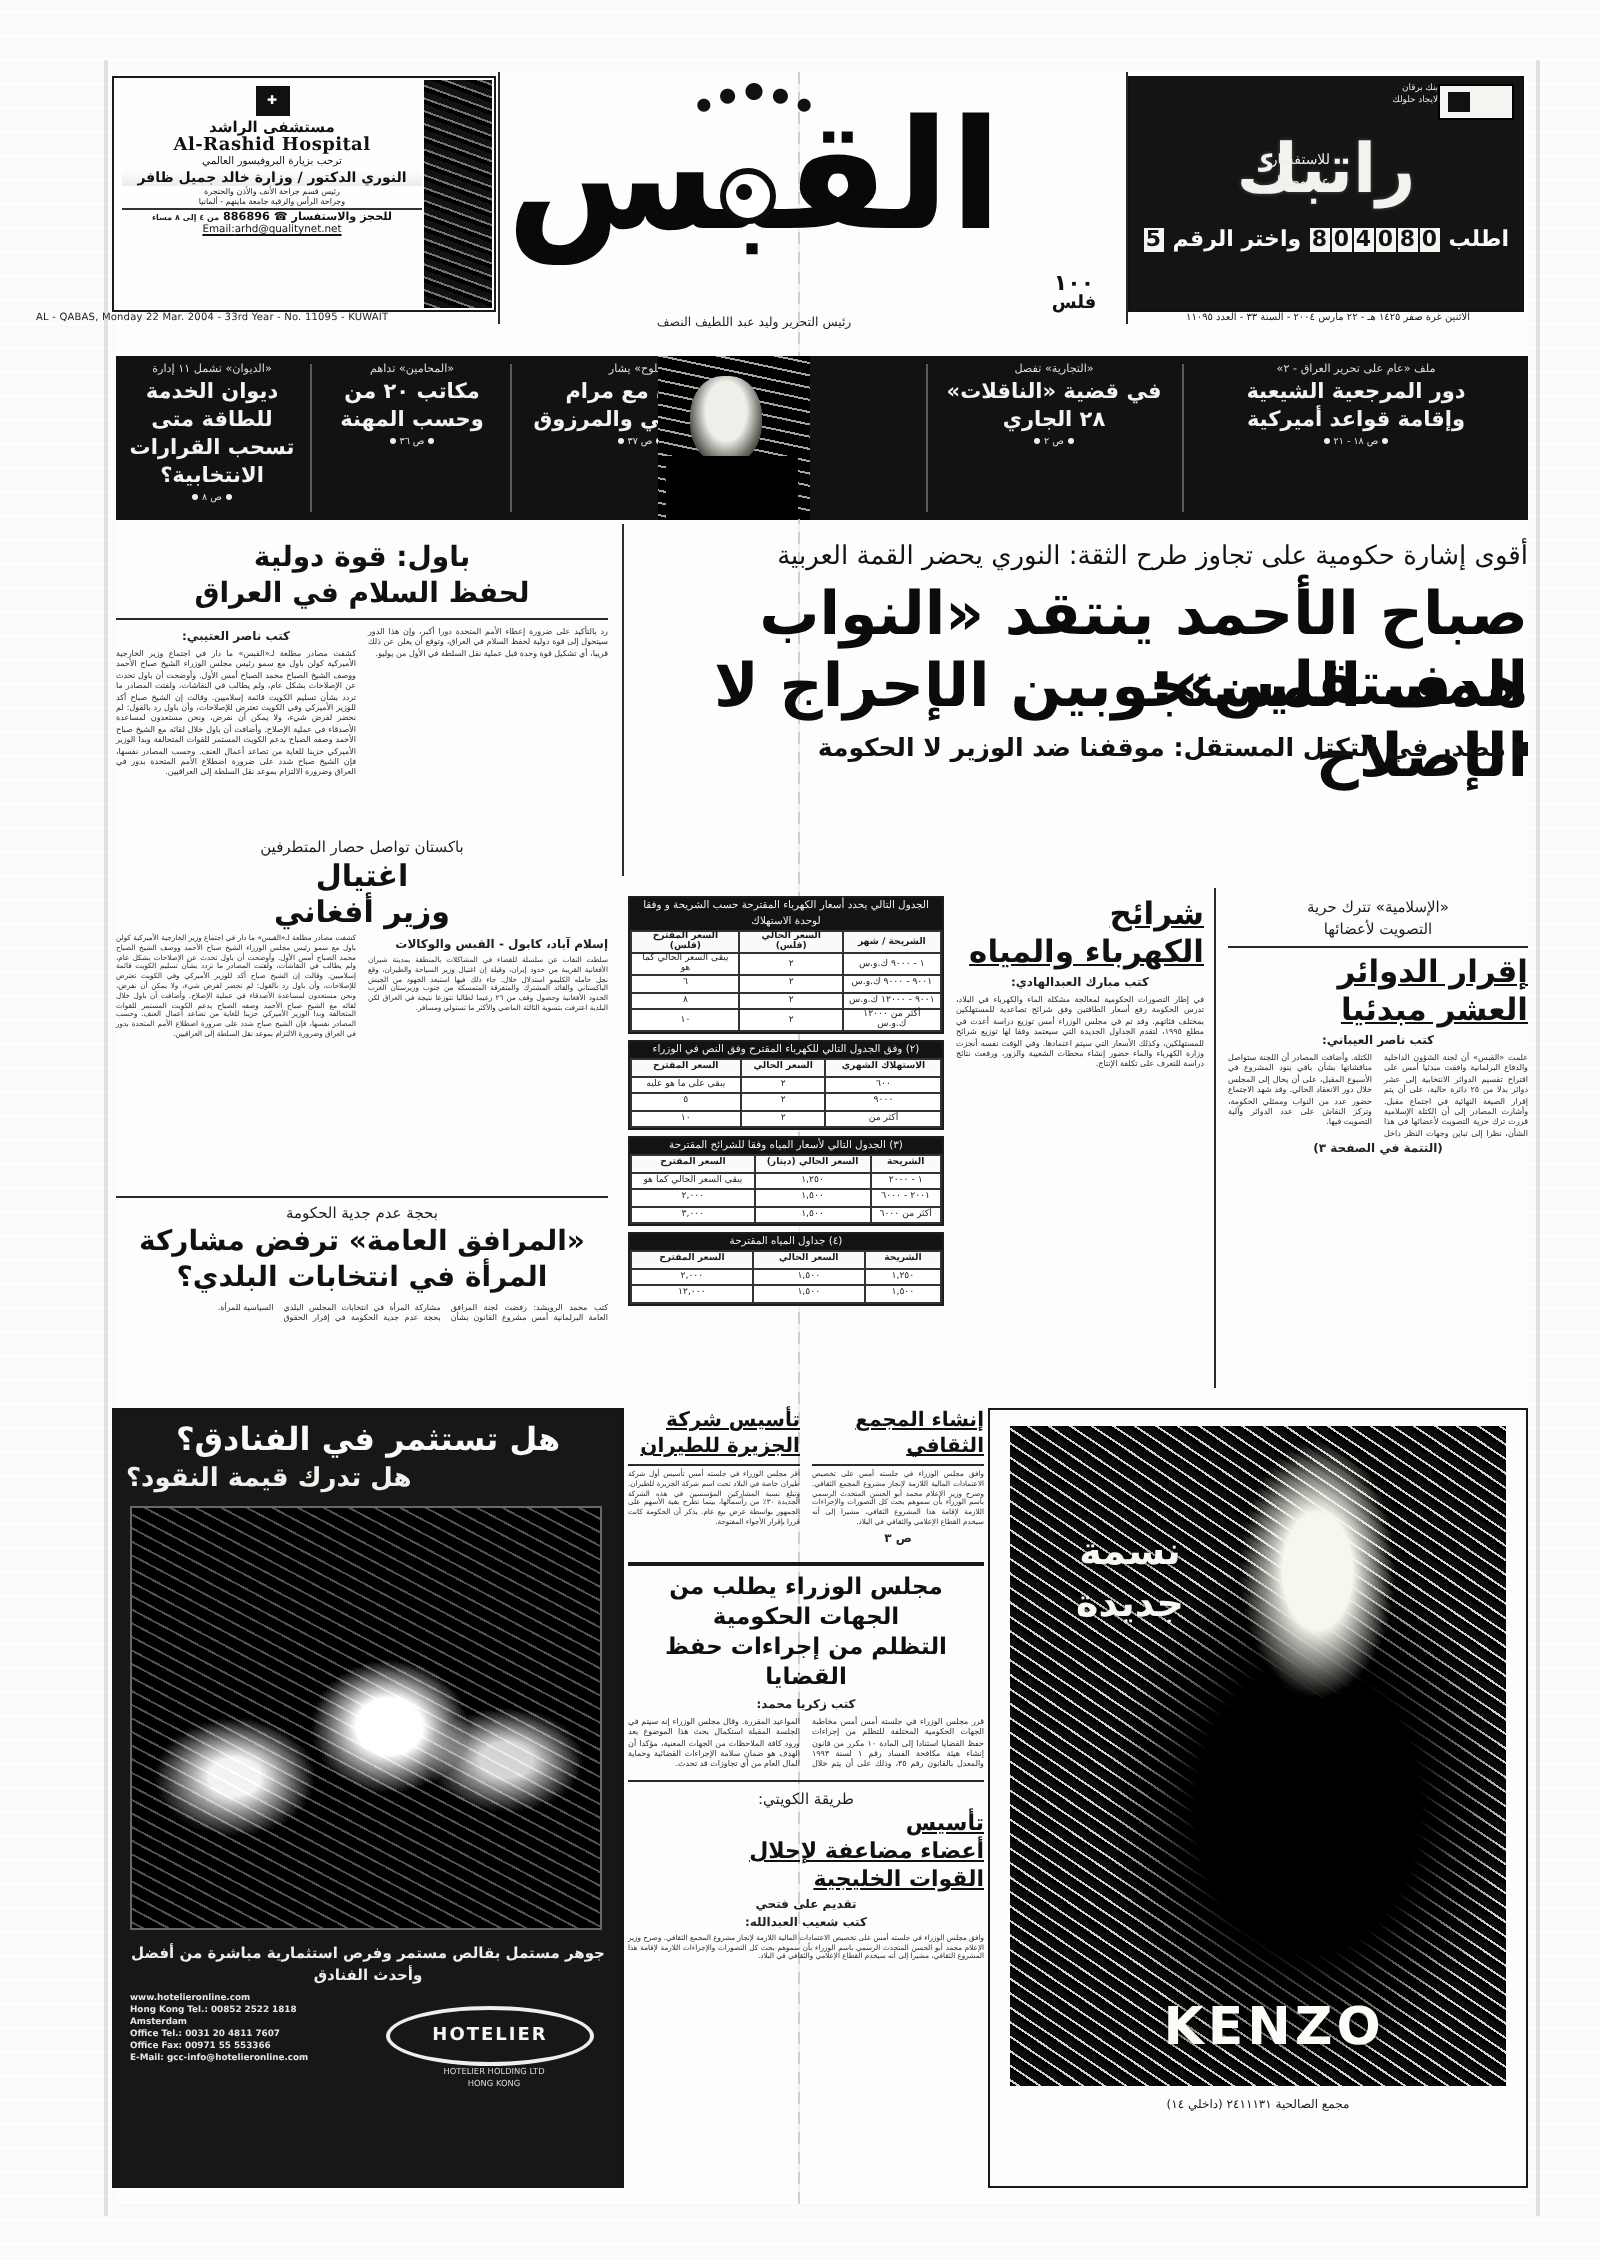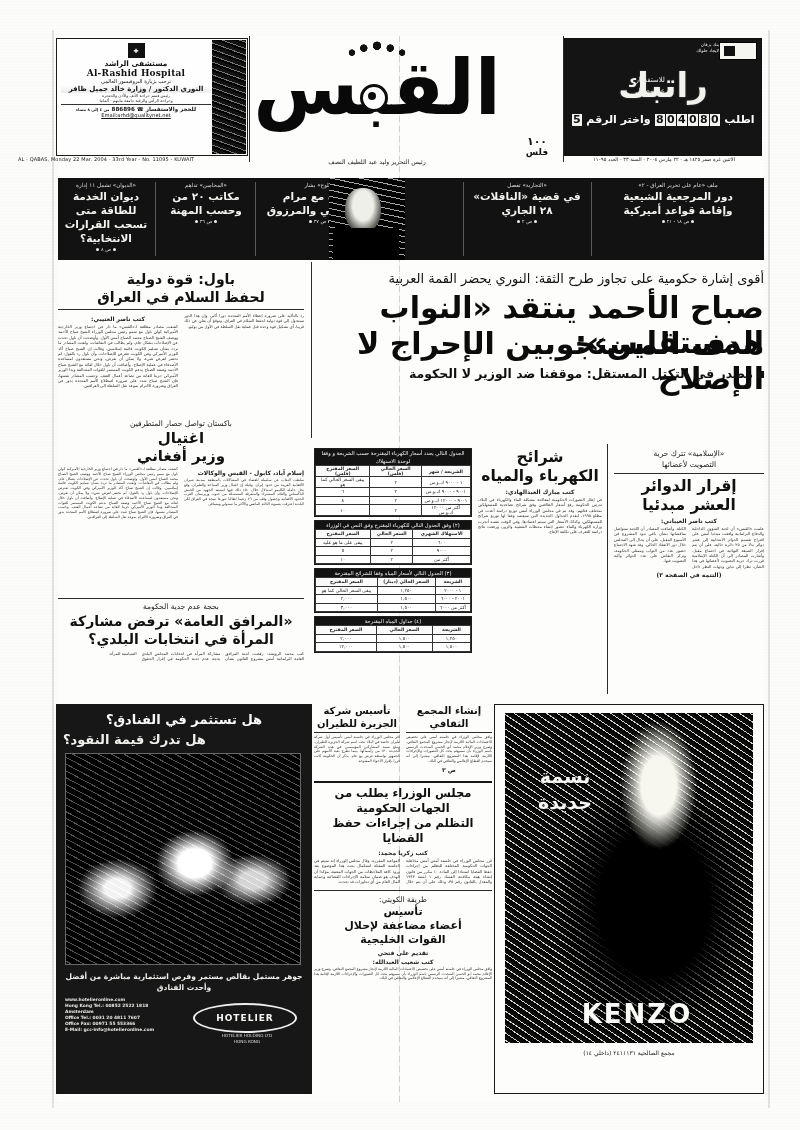--- a/index.html
+++ b/index.html
@@ -200,40 +200,40 @@
   }
   .lead-hl{
     font-size:14px;line-height:18px;font-weight:bold;text-align:center;color:#111;
   }
   .byline{font-size:6px;font-weight:bold;text-align:center;color:#222;margin:2px 0;}
   .col2{column-count:2;column-gap:6px;}
   .col3{column-count:3;column-gap:5px;}
 
   
   #band2{position:absolute;left:58px;top:440px;width:706px;height:260px;}
-  .sechl{font-size:13px;line-height:16px;font-weight:bold;text-align:center;}
+  .sechl{font-size:13px;line-height:16px;font-weight:bold;text-align:right;text-decoration:underline;}
   .sechl.lg{font-size:15.5px;line-height:19px;}
   .kicksm{font-size:7.5px;line-height:11px;text-align:center;color:#1c1c1c;}
 
   
   .tblwrap{border:1px solid #1d1d1d;background:#fff;margin-bottom:3px;}
   .tblcap{background:#131313;color:#f2f2ee;font-size:5.2px;line-height:8px;text-align:center;padding:0 2px;}
   table.t{width:100%;border-collapse:collapse;font-size:4.6px;}
   table.t th,table.t td{border:1px solid #333;padding:0 2px;height:7.5px;text-align:center;color:#1a1a1a;}
   table.t th{font-weight:bold;background:#fafafa;}
 
   
   #band3{position:absolute;left:58px;top:704px;width:706px;height:398px;}
   #hotel-ad{
     position:absolute;right:452px;top:0;width:254px;height:388px;
     border:1px solid #161616;background:#171717;overflow:hidden;
   }
   #hotel-ad .t1{
     position:absolute;right:6px;top:4px;width:242px;text-align:center;
-    color:#fafafa;font-size:13px;font-weight:bold;line-height:22px;
+    color:#fafafa;font-size:16px;font-weight:bold;line-height:22px;
   }
   #hotel-ad .t2{
     position:absolute;right:6px;top:26px;width:242px;text-align:left;
     color:#f0f0ec;font-size:13px;font-weight:bold;line-height:18px;
   }
   #hotel-ad .pic{
     position:absolute;right:10px;top:48px;width:234px;height:210px;
     border:1px solid #6d6d6d;
     background:
       radial-gradient(ellipse at 22% 64%, rgba(255,255,255,.85) 0 5%, rgba(255,255,255,0) 16%),

